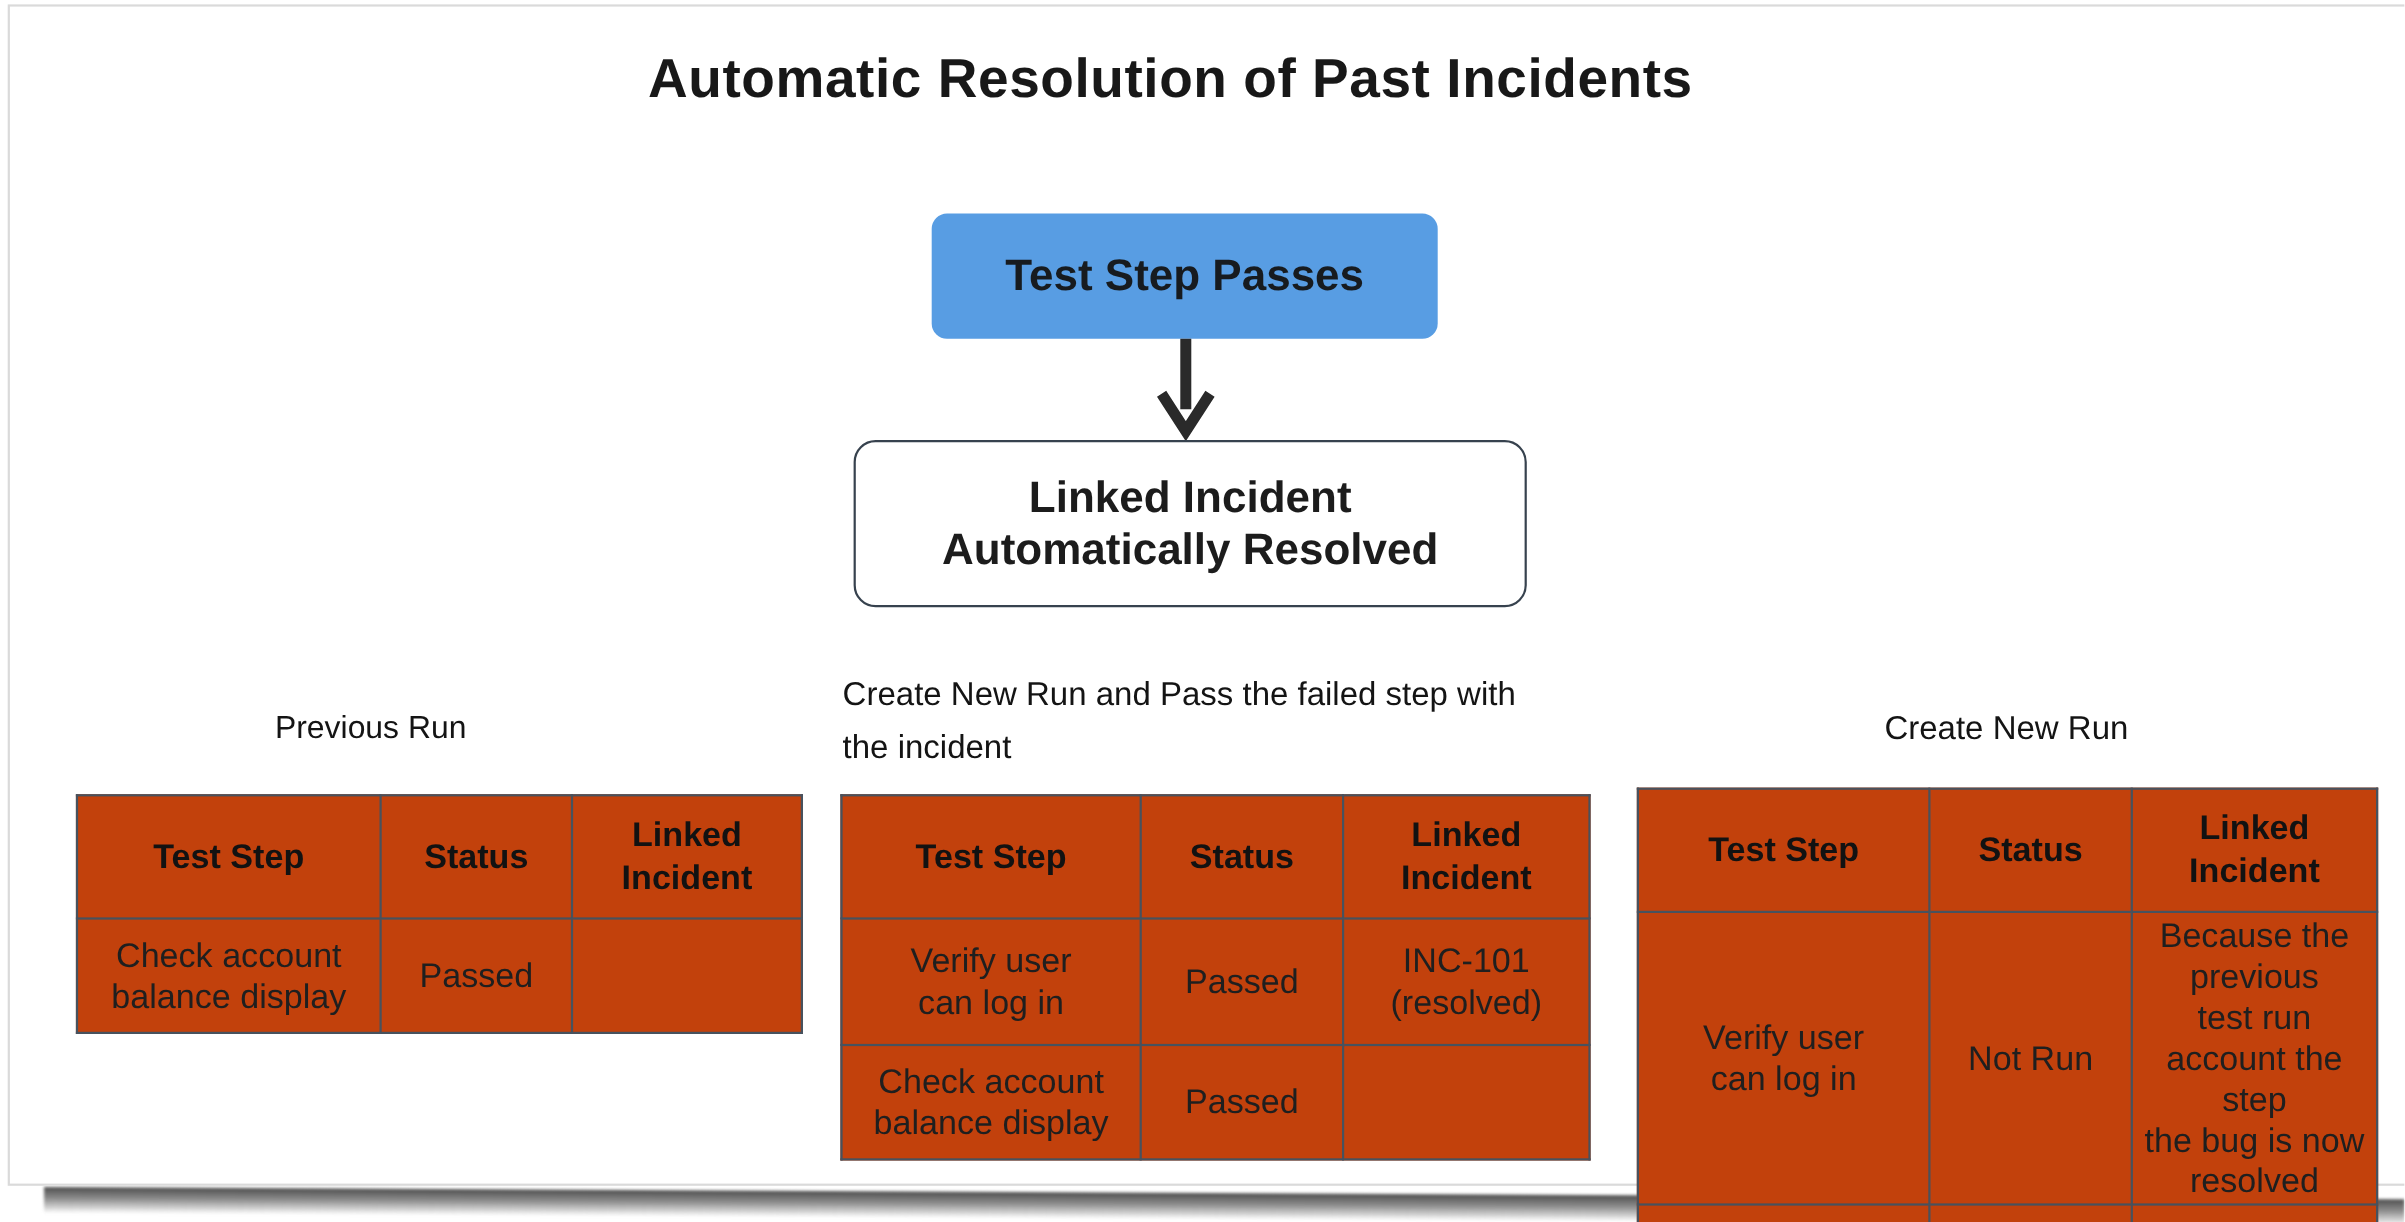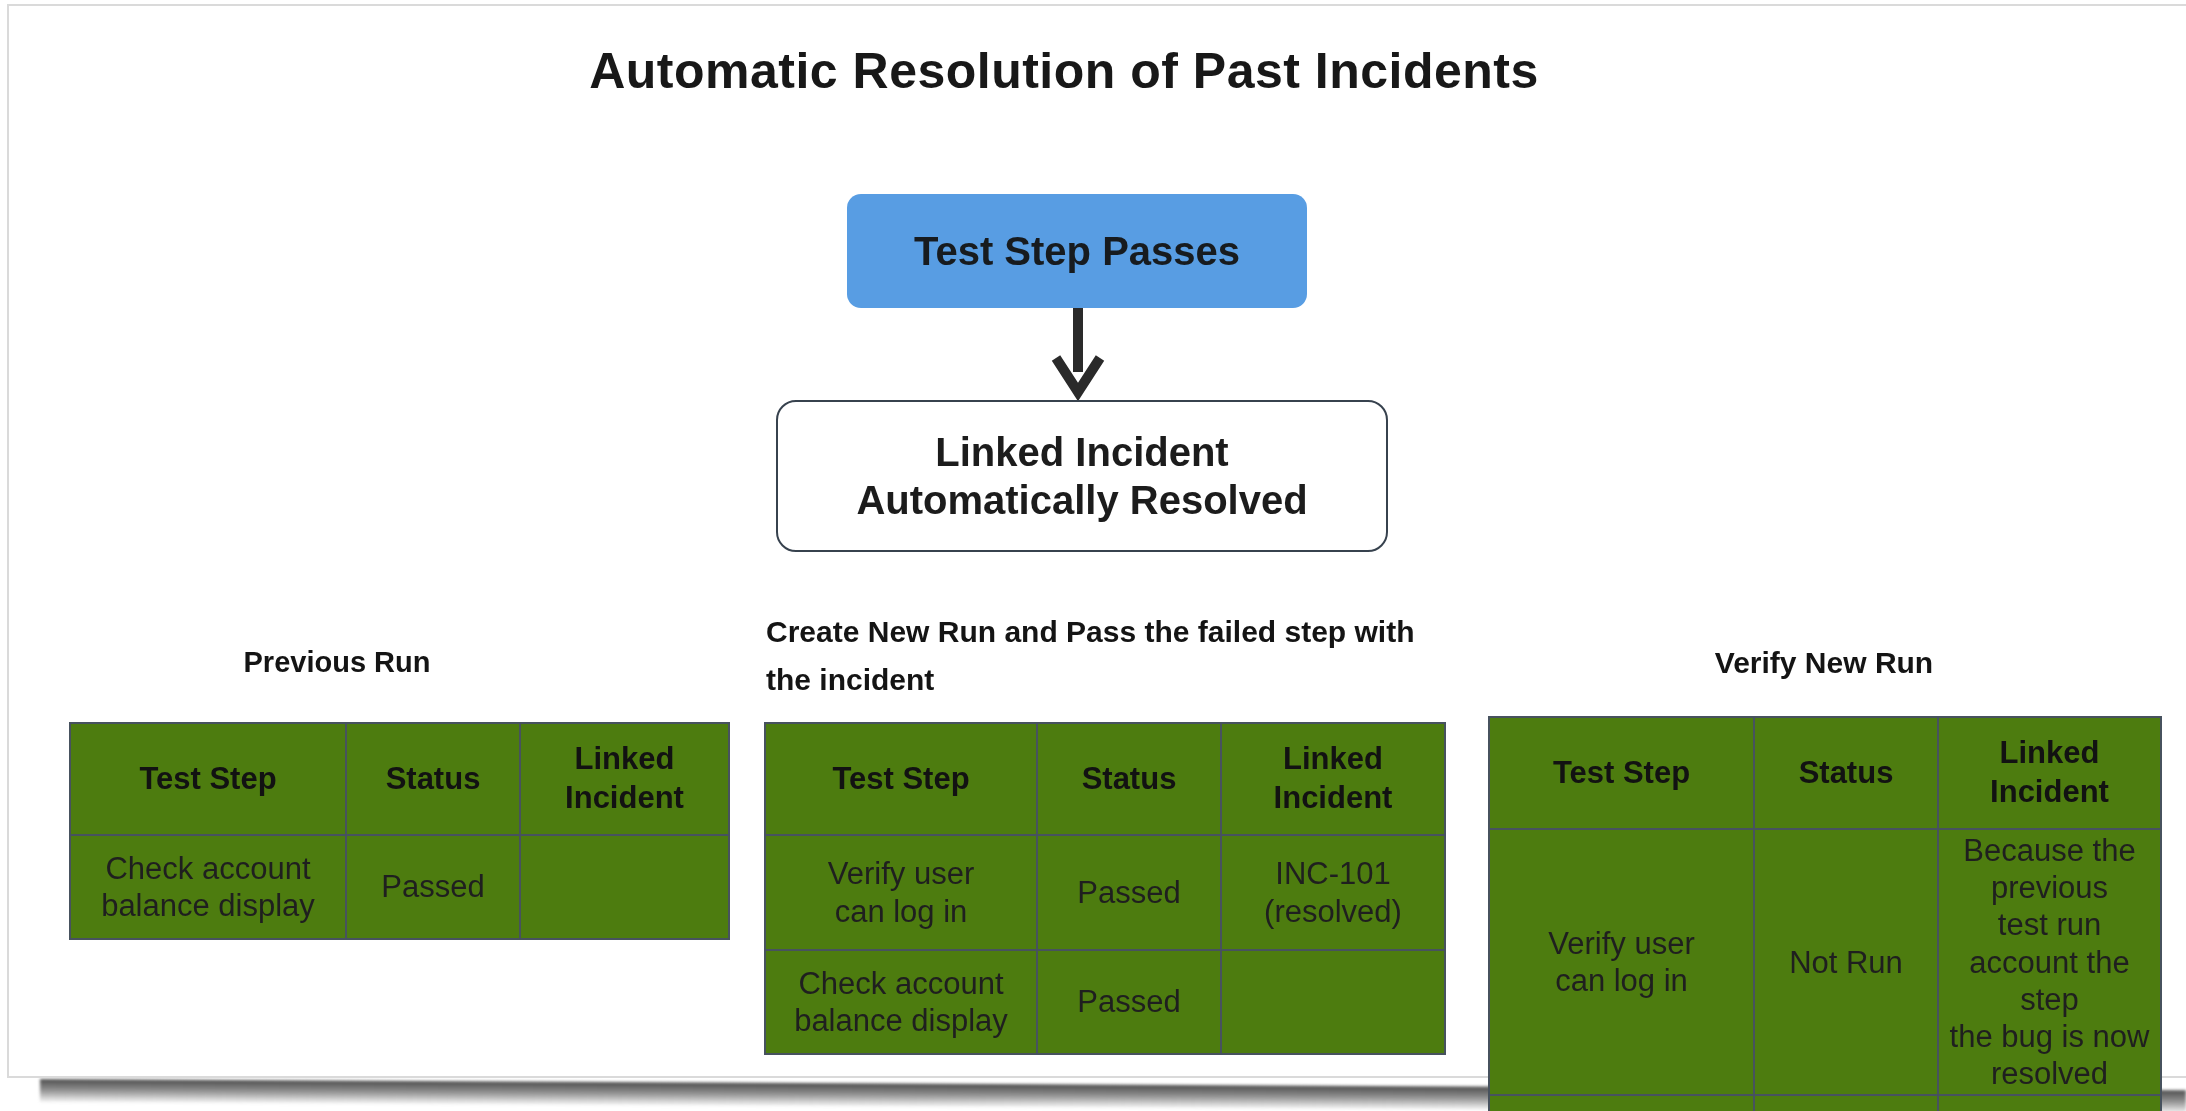--- a/index.html
+++ b/index.html
@@ -28,26 +28,26 @@
     font-size:40px;font-weight:700;color:#171b1f;
   }
   .flow-arrow{position:absolute;left:1038px;top:300px;width:62px;height:96px;}
   .flow-target{
     position:absolute;left:767px;top:394px;width:608px;height:148px;
     background:#ffffff;border:2.5px solid #37424e;border-radius:20px;
     display:flex;align-items:center;justify-content:center;text-align:center;
     font-size:40px;font-weight:700;color:#1c1c1c;line-height:1.2;white-space:pre-line;
   }
   
-  .sec-title{position:absolute;margin:0;font-weight:700;color:#141414;}
+  .sec-title{position:absolute;margin:0;font-weight:400;color:#141414;}
   .sec-title.prev{left:58px;top:640px;width:540px;text-align:center;font-size:29px;}
   .sec-title.mid{left:757px;top:602px;width:680px;text-align:left;font-size:30px;line-height:48px;white-space:pre-line;}
   .sec-title.new{left:1479px;top:640px;width:672px;text-align:center;font-size:30px;}
   
-  table.run{position:absolute;border-collapse:collapse;table-layout:fixed;background:#4d7c0f;}
+  table.run{position:absolute;border-collapse:collapse;table-layout:fixed;background:#c2410c;}
   table.run th,table.run td{
     border:2px solid #47525e;text-align:center;vertical-align:middle;
     padding:2px 8px;white-space:pre-line;overflow:hidden;
   }
   table.run th{font-size:31px;font-weight:700;color:#121212;line-height:1.25;}
   table.run td{font-size:31px;color:#1f1f1f;line-height:1.2;}
   tr.r-head{height:112px;}
   tr.r-one{height:115px;}
   tr.r-two{height:104px;margin-top:43px;}
   #table-prev{left:60px;top:716px;}
@@ -75,21 +75,21 @@
       <line x1="31" y1="2" x2="31" y2="66" stroke="#2a2a2a" stroke-width="10"></line>
       <polyline points="9,52 31,86 53,52" fill="none" stroke="#2a2a2a" stroke-width="10" stroke-linejoin="miter"></polyline>
     </svg>
 
     <div class="flow-target">Linked Incident
 Automatically Resolved</div>
 
     <p class="sec-title prev">Previous Run</p>
     <p class="sec-title mid">Create New Run and Pass the failed step with
 the incident</p>
-    <p class="sec-title new">Verify New Run</p>
+    <p class="sec-title new">Create New Run</p>
 
     <table class="run" id="table-prev">
       <colgroup>
           <col style="width:276px">
           <col style="width:174px">
           <col style="width:209px">
         </colgroup>
       <tbody>
           <tr class="r-head">
         <th>Test Step</th>

